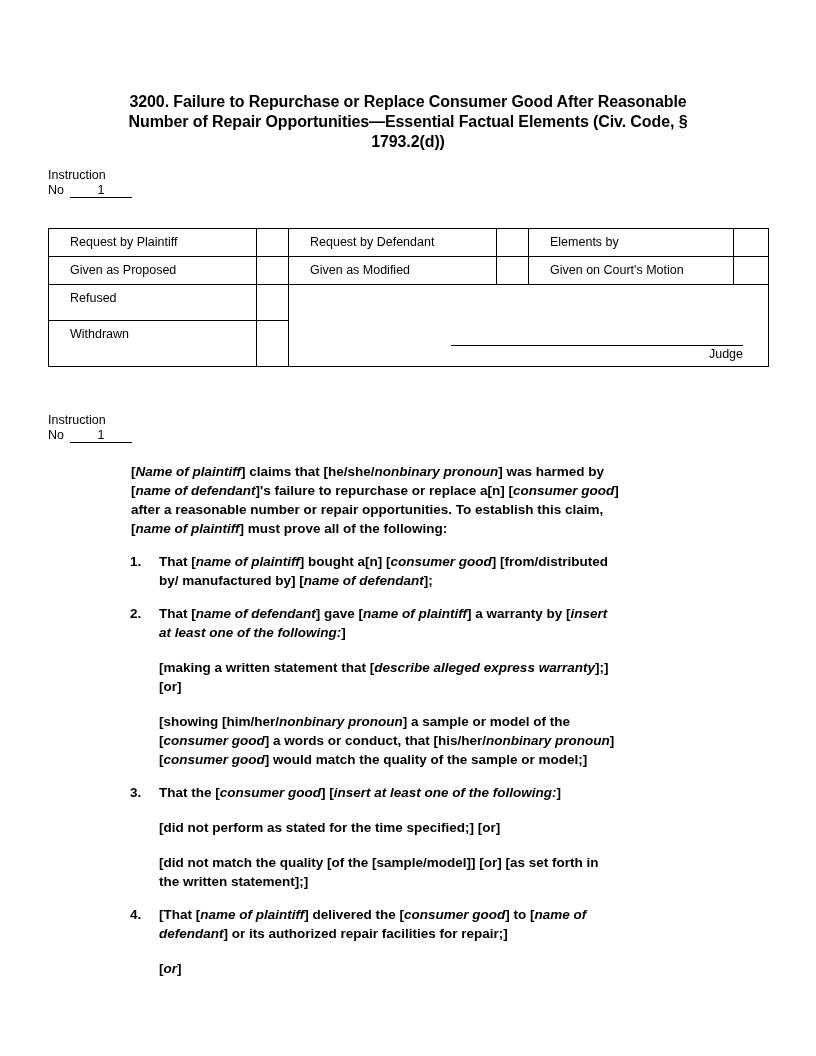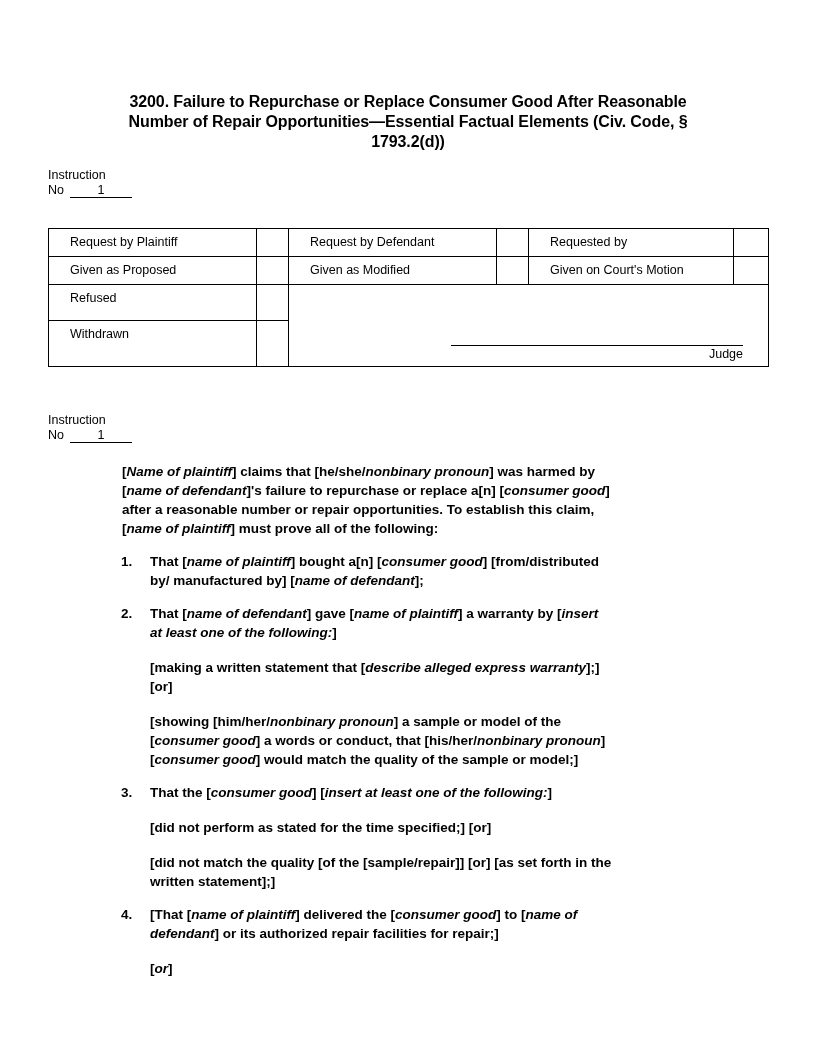--- a/index.html
+++ b/index.html
@@ -105,21 +105,21 @@
   .judge-label {
     text-align: right;
     font-size: 12.5px;
     line-height: 15px;
     padding-top: 1px;
   }
 
   
   .body-wrap {
     position: absolute;
-    left: 0;
+    left: 9px;
     top: 462px;
     width: 698px;
   }
   .lead-para {
     margin: 0 0 0 0;
     padding: 0 86px 0 122px;
     font-weight: bold;
     font-size: 13.5px;
     line-height: 19px;
     text-align: left;
@@ -170,21 +170,21 @@
   </div>
 
   <div class="sig-table-wrap">
     <table class="sig-table">
       <tbody>
         <tr class="r1">
           <td class="lbl-a">Request by Plaintiff</td>
           <td class="box-a"></td>
           <td class="lbl-b">Request by Defendant</td>
           <td class="box-b"></td>
-          <td class="lbl-c">Requested by</td>
+          <td class="lbl-c">Elements by</td>
           <td class="box-c"></td>
         </tr>
         <tr class="r2">
           <td class="lbl-a">Given as Proposed</td>
           <td class="box-a"></td>
           <td class="lbl-b">Given as Modified</td>
           <td class="box-b"></td>
           <td class="lbl-c">Given on Court's Motion</td>
           <td class="box-c"></td>
         </tr>
@@ -225,21 +225,21 @@
       <li>
         <span class="num">2.</span>
         <span>That [<i>name of defendant</i>] gave [<i>name of plaintiff</i>] a warranty by [<i>insert at least one of the following:</i>]</span>
         <p class="sub-para">[making a written statement that [<i>describe alleged express warranty</i>];] [or]</p>
         <p class="sub-para">[showing [him/her/<i>nonbinary pronoun</i>] a sample or model of the [<i>consumer good</i>] a words or conduct, that [his/her/<i>nonbinary pronoun</i>] [<i>consumer good</i>] would match the quality of the sample or model;]</p>
       </li>
       <li>
         <span class="num">3.</span>
         <span>That the [<i>consumer good</i>] [<i>insert at least one of the following:</i>]</span>
         <p class="sub-para">[did not perform as stated for the time specified;] [or]</p>
-        <p class="sub-para">[did not match the quality [of the [sample/repair]] [or] [as set forth in the written statement];]</p>
+        <p class="sub-para">[did not match the quality [of the [sample/model]] [or] [as set forth in the written statement];]</p>
       </li>
       <li>
         <span class="num">4.</span>
         <span>[That [<i>name of plaintiff</i>] delivered the [<i>consumer good</i>] to [<i>name of defendant</i>] or its authorized repair facilities for repair;]</span>
         <p class="sub-para">[<i>or</i>]</p>
       </li>
     </ol>
   </div>
 
 </div>

